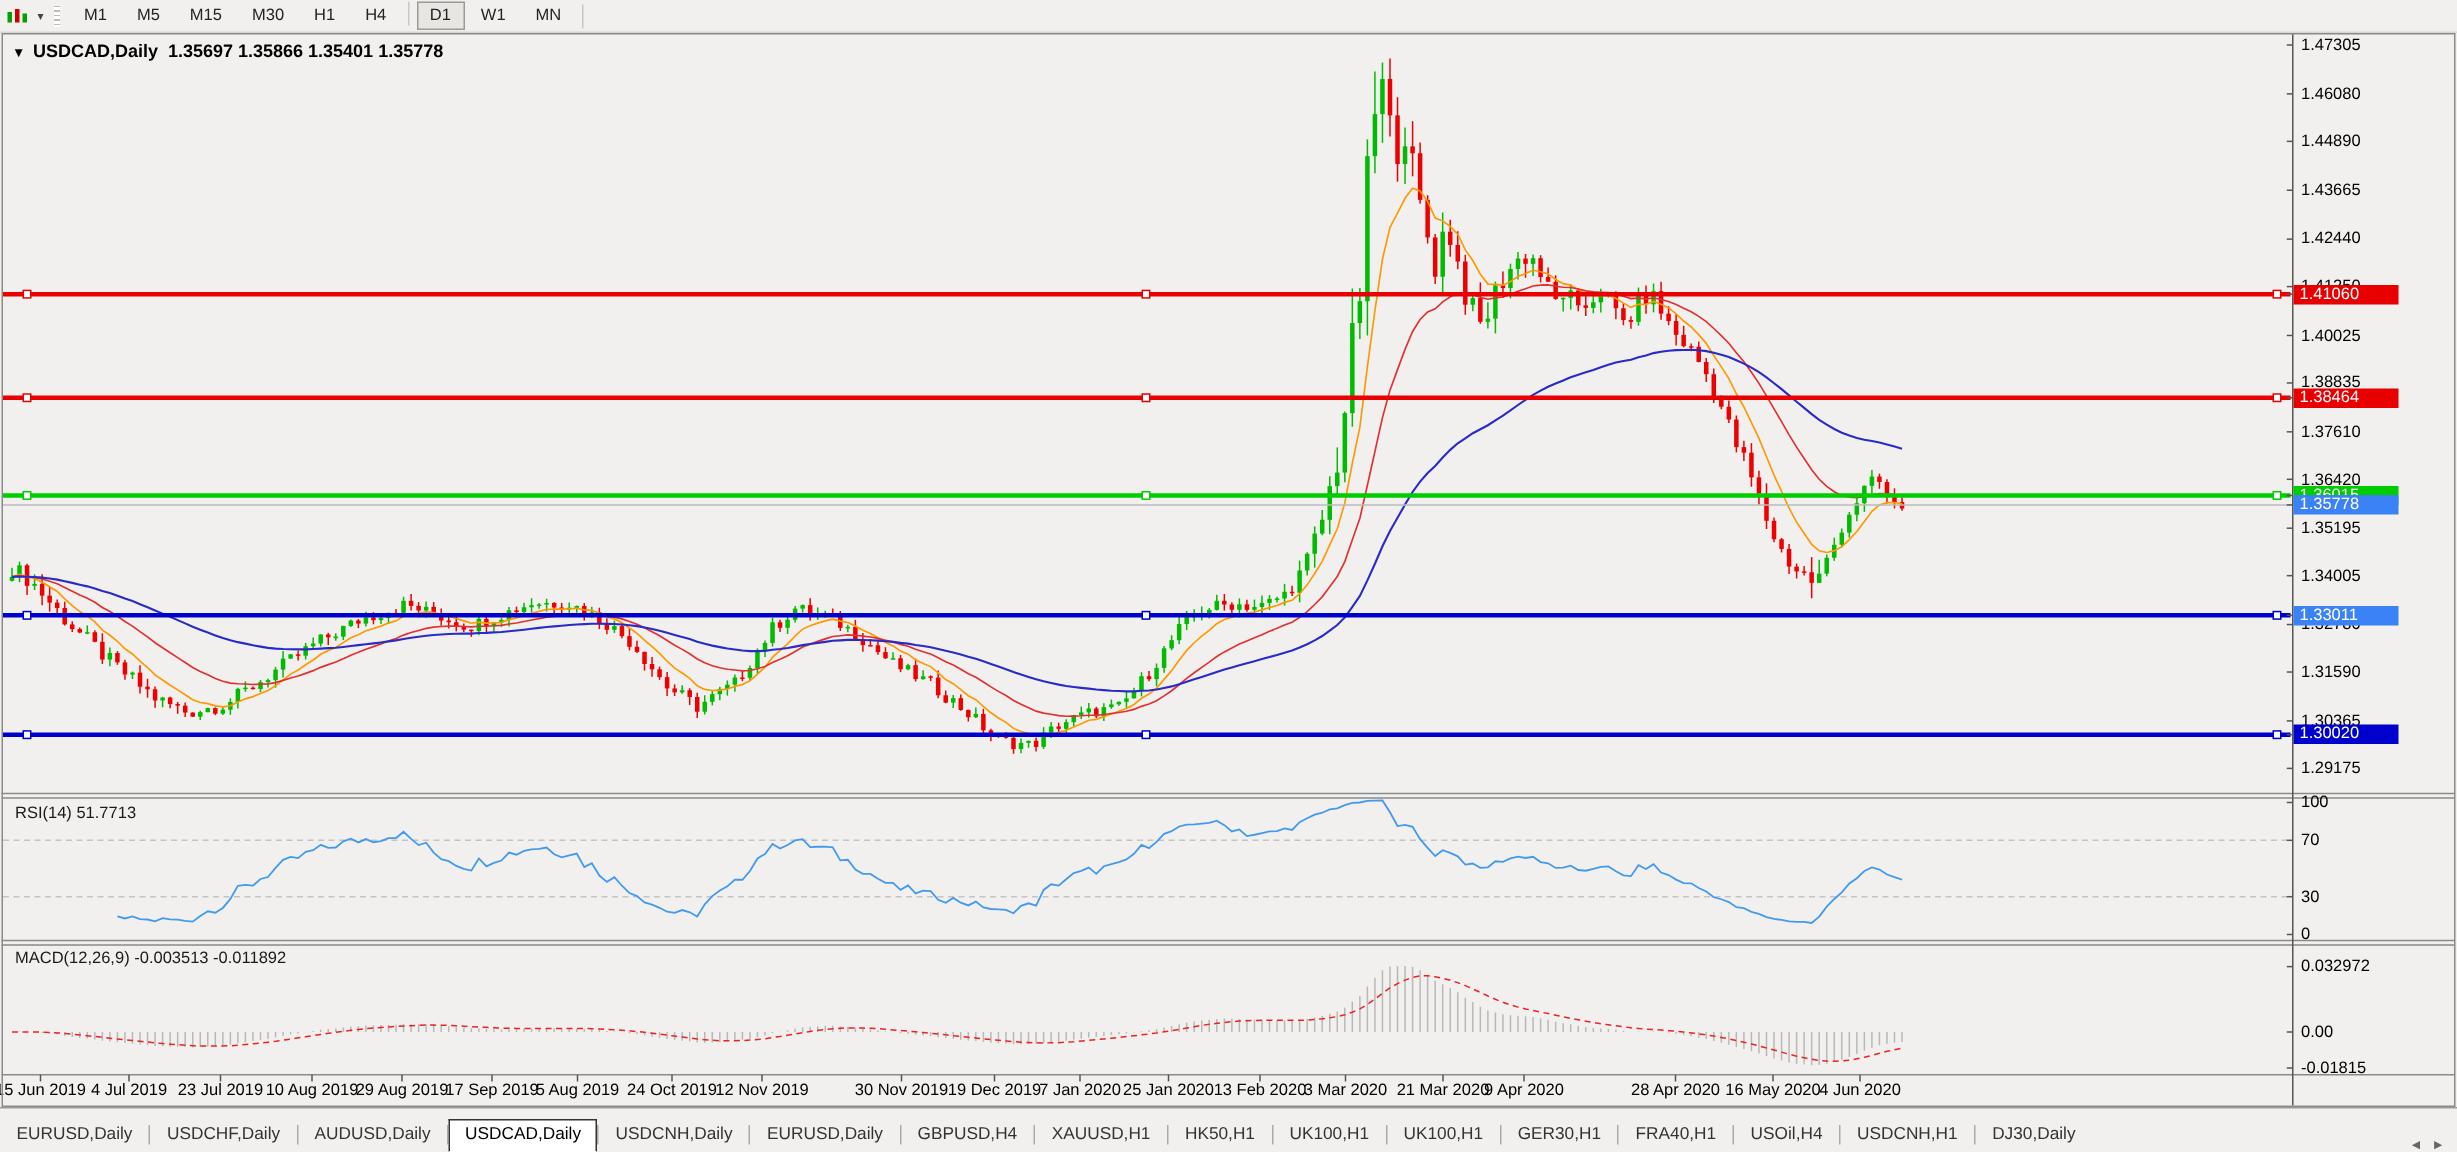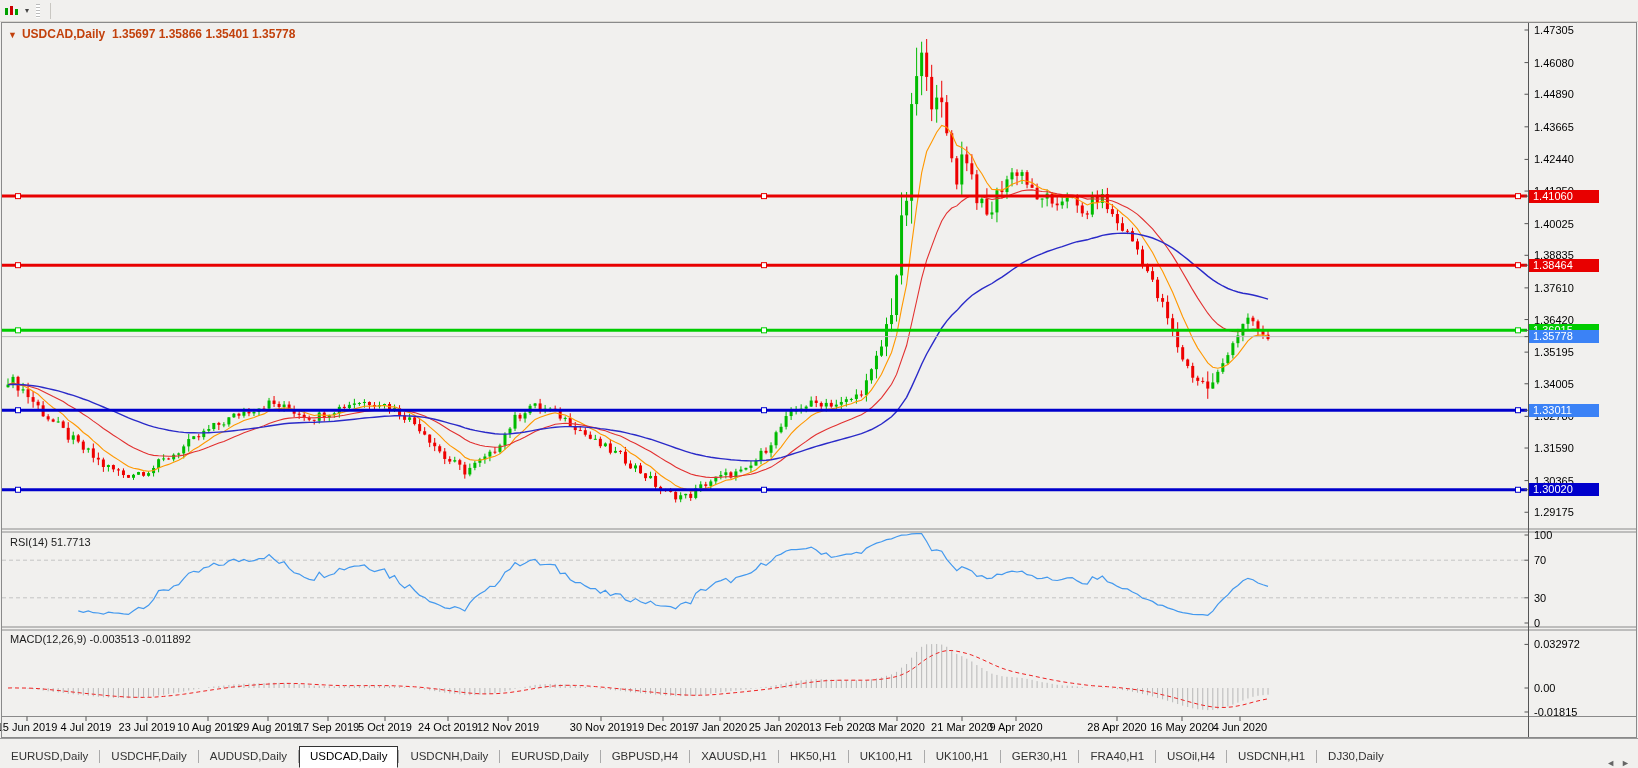--- a/index.html
+++ b/index.html
@@ -11,21 +11,21 @@
   .tool-icon{width:20px;height:16px;margin-left:4px;display:flex;align-items:center;}
   .caret{font-size:8px;color:#444;margin:0 3px 0 1px;}
   .grip{width:4px;height:14px;margin:0 6px 0 4px;background:repeating-linear-gradient(#bbb 0 1px,#fff 1px 3px);}
   .tf-btn{font-size:11px;color:#222;padding:2px 8px 3px;margin:0 1px;border:1px solid transparent;cursor:default;}
   .tf-btn.active{background:#e7e6e3;border:1px solid #9c9a96;}
   .tb-sep{width:1px;height:16px;background:#c9c7c2;margin:0 4px;}
   
   #chartsvg{position:absolute;left:0;top:0;z-index:1;}
   .frame{position:absolute;left:1px;top:22px;width:1634px;height:714px;border:1px solid #8a8a8a;
     pointer-events:none;z-index:6;}
-  .chart-title{position:absolute;left:8px;top:27px;font-size:12px;font-weight:bold;color:#c2410c;z-index:5;}
+  .chart-title{position:absolute;left:8px;top:27px;font-size:12px;font-weight:bold;color:#000000;z-index:5;}
   .chart-title .tri{font-size:9px;margin-right:5px;}
   .pane-label{position:absolute;left:10px;font-size:11px;color:#1a1a1a;z-index:5;}
   .axis-label{position:absolute;left:1534px;font-size:11px;color:#000;z-index:4;white-space:nowrap;}
   .axis-badge{position:absolute;left:1529px;width:66px;height:13px;font-size:11px;line-height:13px;
     color:#fff;padding-left:4px;z-index:5;}
   .date-label{position:absolute;top:721px;font-size:11px;color:#000;transform:translateX(-50%);
     z-index:4;white-space:nowrap;}
   
   .tabbar{position:absolute;left:0;top:738px;width:1638px;height:30px;background:#f1f0ee;
     border-top:1px solid #9a9a9a;display:flex;align-items:flex-end;padding-top:2px;box-sizing:border-box;z-index:30;}
@@ -884,20 +884,32 @@
   <div class="toolbar">
     <span class="tool-icon">
       <svg width="16" height="14">
           <rect x="1" y="4" width="3" height="7" fill="#00a000"></rect>
           <rect x="6" y="2" width="3" height="9" fill="#cc0000"></rect>
           <rect x="11" y="5" width="3" height="6" fill="#00a000"></rect>
         </svg>
     </span>
     <span class="caret">▾</span>
     <span class="grip"></span>
+    <span id="tf-buttons" style="display: flex;">
+        <span class="tf-btn">M1</span>
+        <span class="tf-btn">M5</span>
+        <span class="tf-btn">M15</span>
+        <span class="tf-btn">M30</span>
+        <span class="tf-btn">H1</span>
+        <span class="tf-btn">H4</span>
+        <span class="tb-sep"></span>
+        <span class="tf-btn active">D1</span>
+        <span class="tf-btn">W1</span>
+        <span class="tf-btn">MN</span>
+      </span>
     <span class="tb-sep"></span>
   </div>
 
   <div class="chart-title">
     <span class="tri">▼</span><span>USDCAD,Daily</span>&nbsp;&nbsp;<span>1.35697 1.35866 1.35401 1.35778</span>
   </div>
   <div class="pane-label" style="top:536px">RSI(14) 51.7713</div>
   <div class="pane-label" style="top:633px">MACD(12,26,9) -0.003513 -0.011892</div>
 
   <div id="overlays">
@@ -929,21 +941,21 @@
       <div class="axis-label" style="top:617px">0</div>
       <div class="axis-label" style="top:638.411016px">0.032972</div>
       <div class="axis-label" style="top:682px">0.00</div>
       <div class="axis-label" style="top:705.9943px">-0.01815</div>
       <div class="date-label" style="left:27px">15 Jun 2019</div>
       <div class="date-label" style="left:86px">4 Jul 2019</div>
       <div class="date-label" style="left:147px">23 Jul 2019</div>
       <div class="date-label" style="left:208px">10 Aug 2019</div>
       <div class="date-label" style="left:268px">29 Aug 2019</div>
       <div class="date-label" style="left:328px">17 Sep 2019</div>
-      <div class="date-label" style="left:385px">5 Oct 2019</div>
+      <div class="date-label" style="left:385px">5 Aug 2019</div>
       <div class="date-label" style="left:448px">24 Oct 2019</div>
       <div class="date-label" style="left:508px">12 Nov 2019</div>
       <div class="date-label" style="left:601px">30 Nov 2019</div>
       <div class="date-label" style="left:663px">19 Dec 2019</div>
       <div class="date-label" style="left:720px">7 Jan 2020</div>
       <div class="date-label" style="left:779px">25 Jan 2020</div>
       <div class="date-label" style="left:840px">13 Feb 2020</div>
       <div class="date-label" style="left:897px">3 Mar 2020</div>
       <div class="date-label" style="left:962px">21 Mar 2020</div>
       <div class="date-label" style="left:1016px">9 Apr 2020</div>

